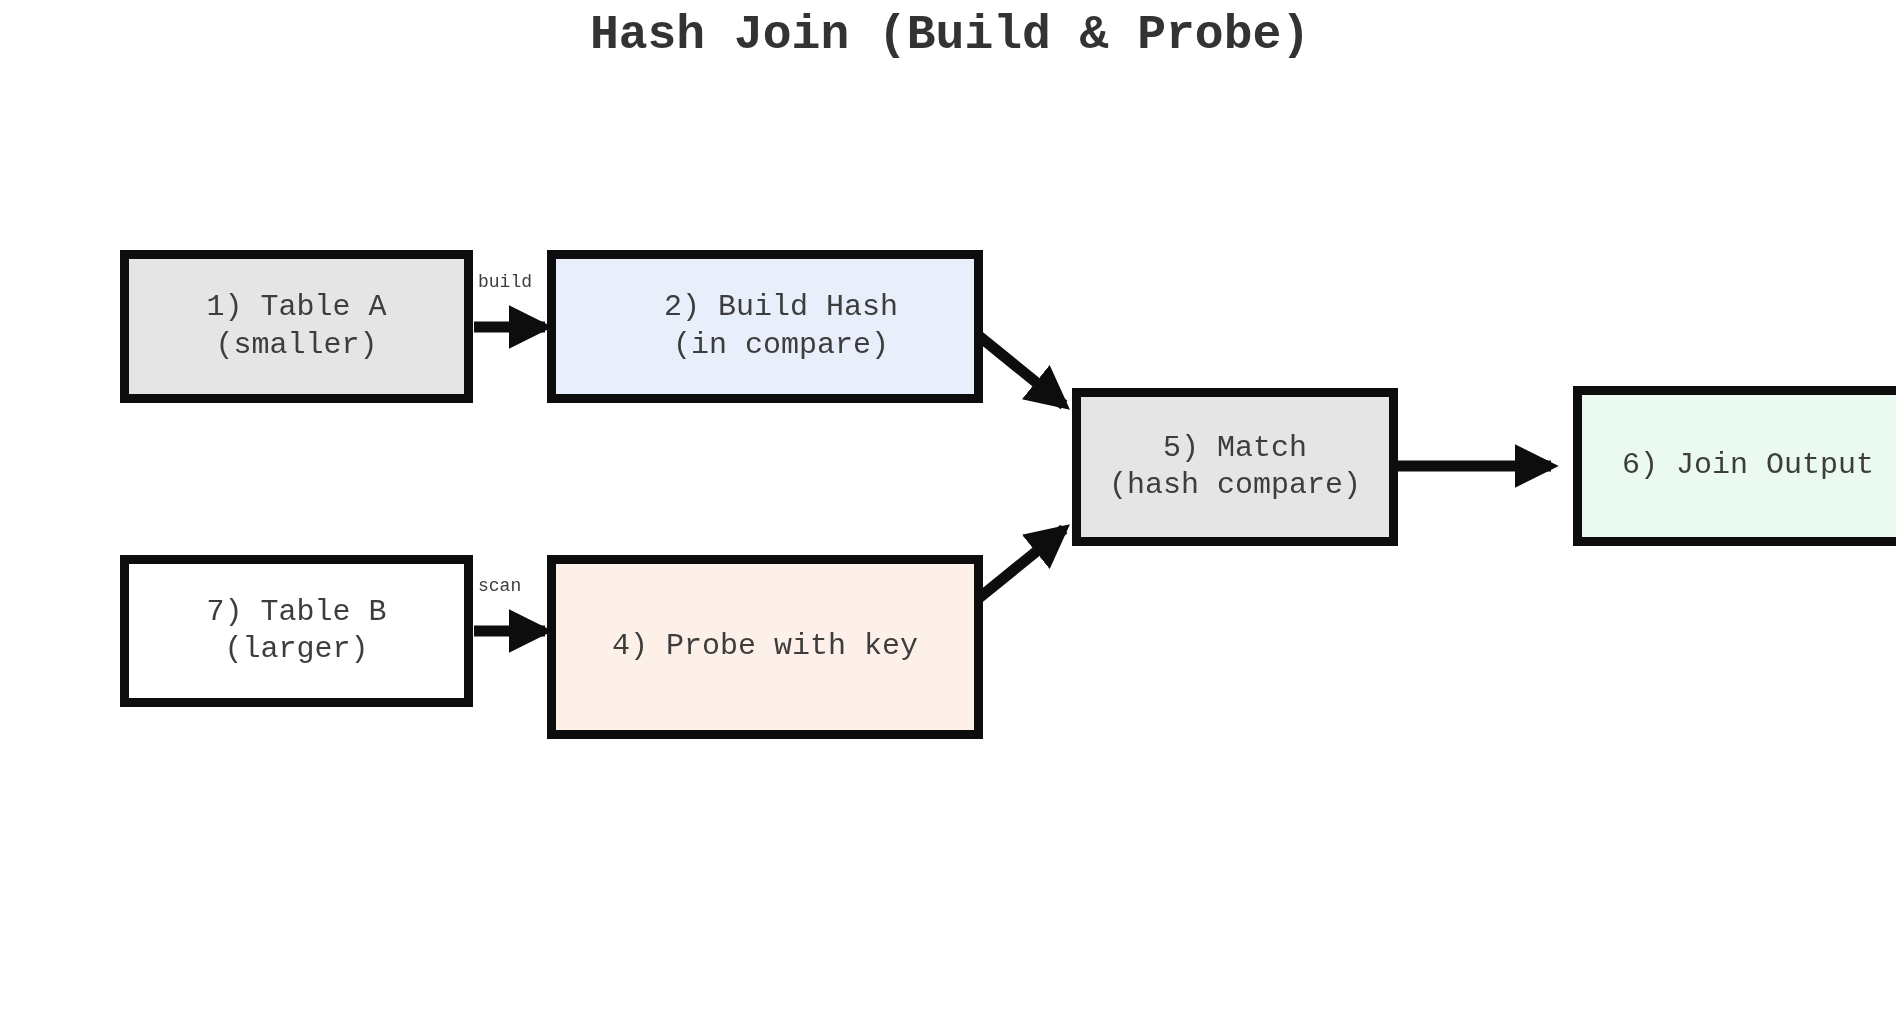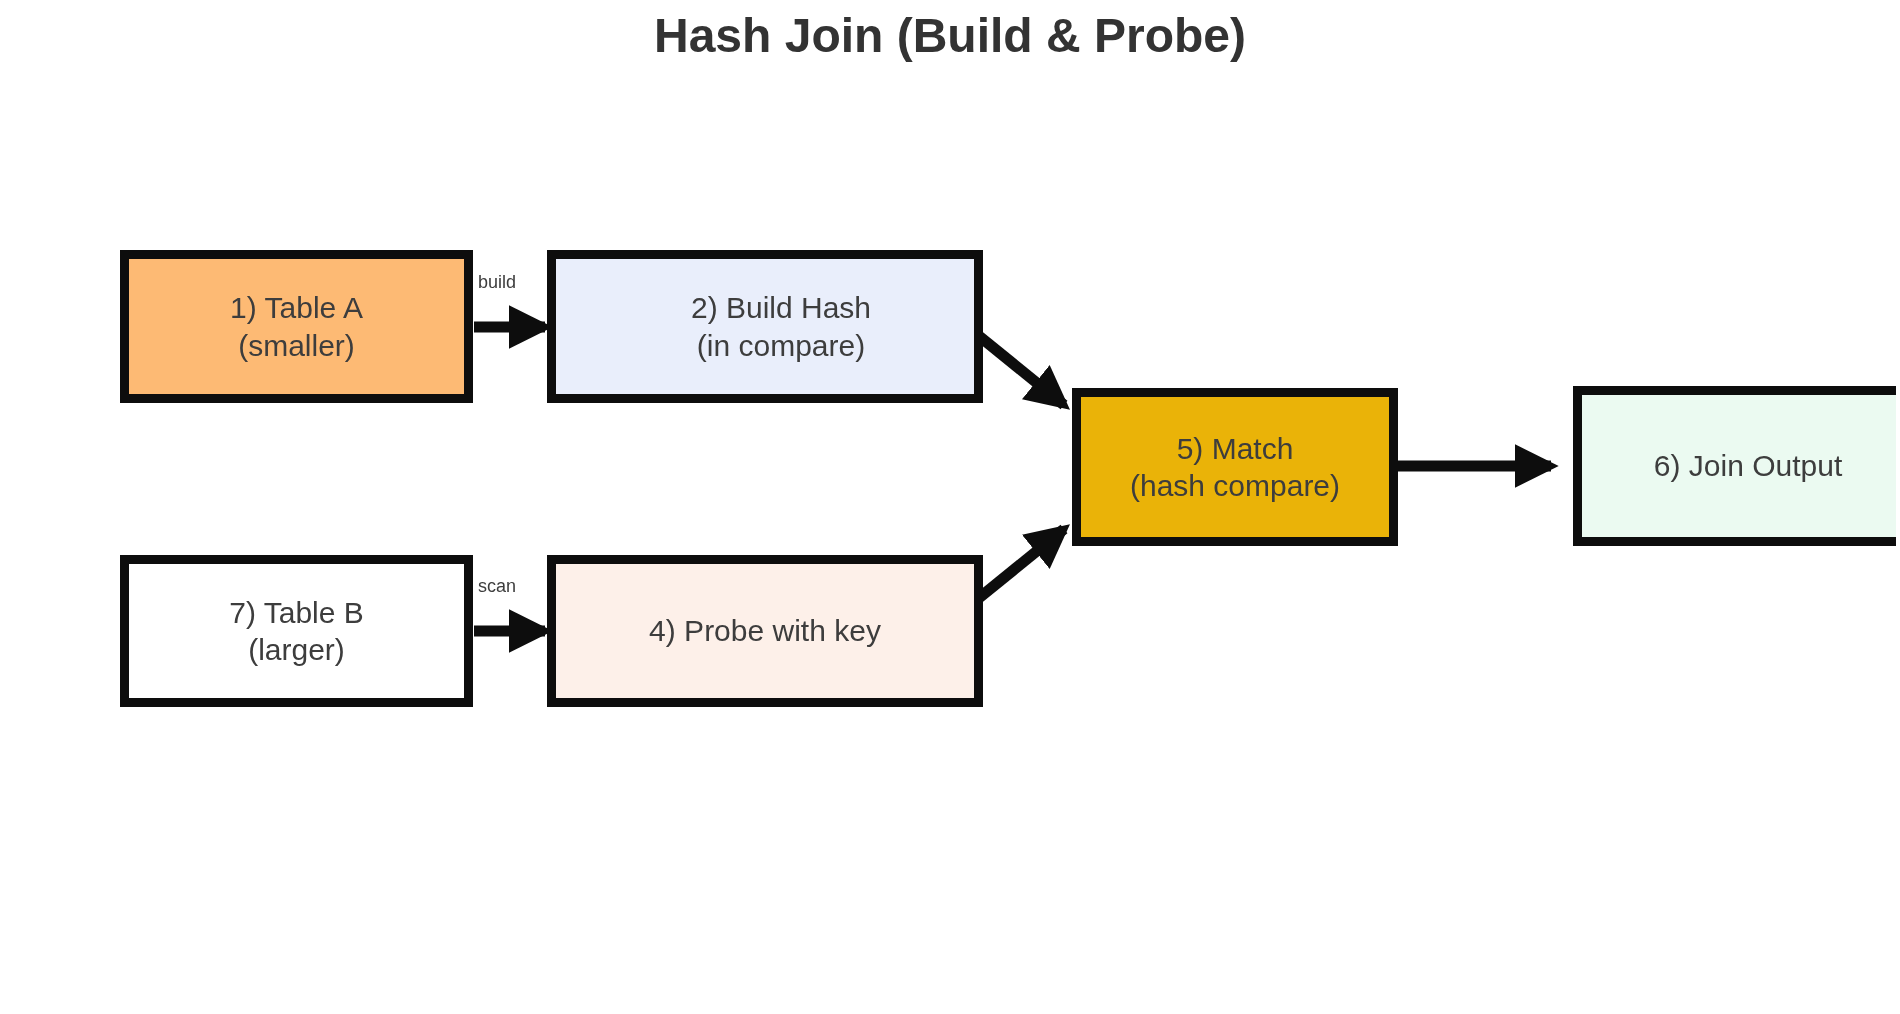--- a/index.html
+++ b/index.html
@@ -5,21 +5,21 @@
   html, body {
     margin: 0;
     padding: 0;
     background: #ffffff;
   }
   #canvas {
     position: relative;
     width: 1900px;
     height: 1014px;
     background: #ffffff;
-    font-family: Liberation Sans, sans-serif;
+    font-family: Liberation Mono, monospace;
     overflow: hidden;
   }
   #diagram-title {
     position: absolute;
     left: 0;
     right: 0;
     top: 8px;
     text-align: center;
     font-size: 48px;
     font-weight: bold;
@@ -78,41 +78,41 @@
         <path d="M0,0 L4,2 L0,4 Z" fill="#0d0d0d"></path>
       </marker>
     </defs>
     <line class="arrow" x1="474" y1="327" x2="545" y2="327" marker-end="url(#ah)"></line>
     <line class="arrow" x1="474" y1="631" x2="545" y2="631" marker-end="url(#ah)"></line>
     <line class="arrow" x1="979" y1="336" x2="1064" y2="405" marker-end="url(#ah)"></line>
     <line class="arrow" x1="979" y1="598" x2="1064" y2="529" marker-end="url(#ah)"></line>
     <line class="arrow" x1="1398" y1="466" x2="1551" y2="466" marker-end="url(#ah)"></line>
   </svg>
 
-  <div class="node" style="left: 120px; top: 250px; width: 353px; height: 153px; background: #fdba74;">
+  <div class="node" style="left: 120px; top: 250px; width: 353px; height: 153px; background: #e5e5e5;">
     <div>1) Table A</div>
     <div>(smaller)</div>
   </div>
 
   <div class="node" style="left: 547px; top: 250px; width: 436px; height: 153px; background: rgb(233, 238, 251); padding-left: 32px;">
     <div>2) Build Hash</div>
     <div>(in compare)</div>
   </div>
 
   <div class="node" style="left: 120px; top: 555px; width: 353px; height: 152px; background: rgb(255, 255, 255);">
     <div>7) Table B</div>
     <div>(larger)</div>
   </div>
 
-  <div class="node" style="left: 547px; top: 555px; width: 436px; height: 152px; background: rgb(253, 240, 233);">
+  <div class="node" style="left: 547px; top: 555px; width: 436px; height: 184px; background: rgb(253, 240, 233);">
     <div>4) Probe with key</div>
     <div></div>
   </div>
 
-  <div class="node" style="left: 1072px; top: 388px; width: 326px; height: 158px; background: #eab308;">
+  <div class="node" style="left: 1072px; top: 388px; width: 326px; height: 158px; background: #e5e5e5;">
     <div>5) Match</div>
     <div>(hash compare)</div>
   </div>
 
   <div id="join-output-clip">
     <div class="node" style="left: 1557px; top: 386px; width: 350px; height: 160px; background: rgb(235, 250, 241);">
       <div>6) Join Output</div>
       <div></div>
     </div>
   </div>

